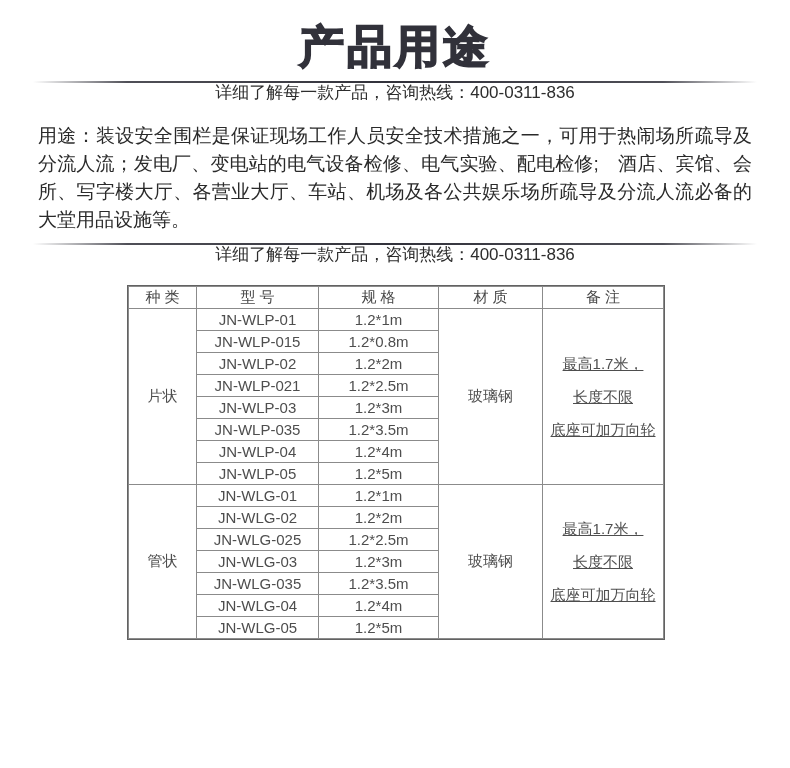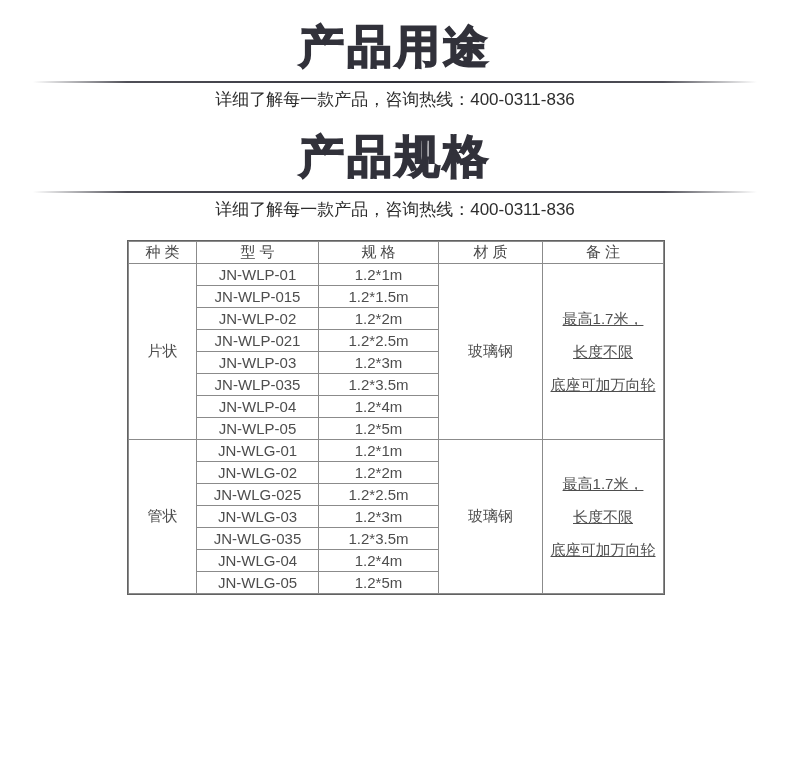--- a/index.html
+++ b/index.html
@@ -32,21 +32,20 @@
     margin: 9px auto 0 auto;
     background: linear-gradient(90deg,
       rgba(49,49,58,0) 0%,
       rgba(49,49,58,0.85) 13%,
       #31313a 50%,
       rgba(49,49,58,0.85) 87%,
       rgba(49,49,58,0) 100%);
   }
 
   .subtitle {
-    margin-top: 7px;
     text-align: center;
     font-size: 17px;
     line-height: 20px;
     color: #2d2d2d;
   }
 
   .paragraph {
     width: 714px;
     margin: 19px auto 0 auto;
     font-size: 19px;
@@ -80,24 +79,24 @@
 </style>
 </head>
 <body>
 
 <div class="page">
 
   <section class="sec-usage">
     <h1 class="big-title">产品用途</h1>
     <div class="divider"></div>
     <div class="subtitle">详细了解每一款产品，咨询热线：400-0311-836</div>
+    <p class="paragraph">用途：装设安全围栏是保证现场工作人员安全技术措施之一，可用于热闹场所疏导及分流人流；发电厂、变电站的电气设备检修、电气实验、配电检修;　酒店、宾馆、会所、写字楼大厅、各营业大厅、车站、机场及各公共娱乐场所疏导及分流人流必备的大堂用品设施等。</p>
   </section>
 
   <section class="sec-spec">
-    <h1 class="big-title">产品规格</h1>
     <div class="divider"></div>
     <div class="subtitle">详细了解每一款产品，咨询热线：400-0311-836</div>
 
     <table class="spec">
       <colgroup id="spec-cols">
           <col style="width: 68px;">
           <col style="width: 122px;">
           <col style="width: 120px;">
           <col style="width: 104px;">
           <col style="width: 121px;">
@@ -118,21 +117,21 @@
             <td>1.2*1m</td>
             <td rowspan="8">玻璃钢</td>
             <td class="note-cell" rowspan="8">
               <div class="note-line">最高1.7米，</div>
               <div class="note-line">长度不限</div>
               <div class="note-line">底座可加万向轮</div>
             </td>
           </tr>
           <tr>
             <td>JN-WLP-015</td>
-            <td>1.2*1.5m</td>
+            <td>1.2*0.8m</td>
           </tr>
           <tr>
             <td>JN-WLP-02</td>
             <td>1.2*2m</td>
           </tr>
           <tr>
             <td>JN-WLP-021</td>
             <td>1.2*2.5m</td>
           </tr>
           <tr>

